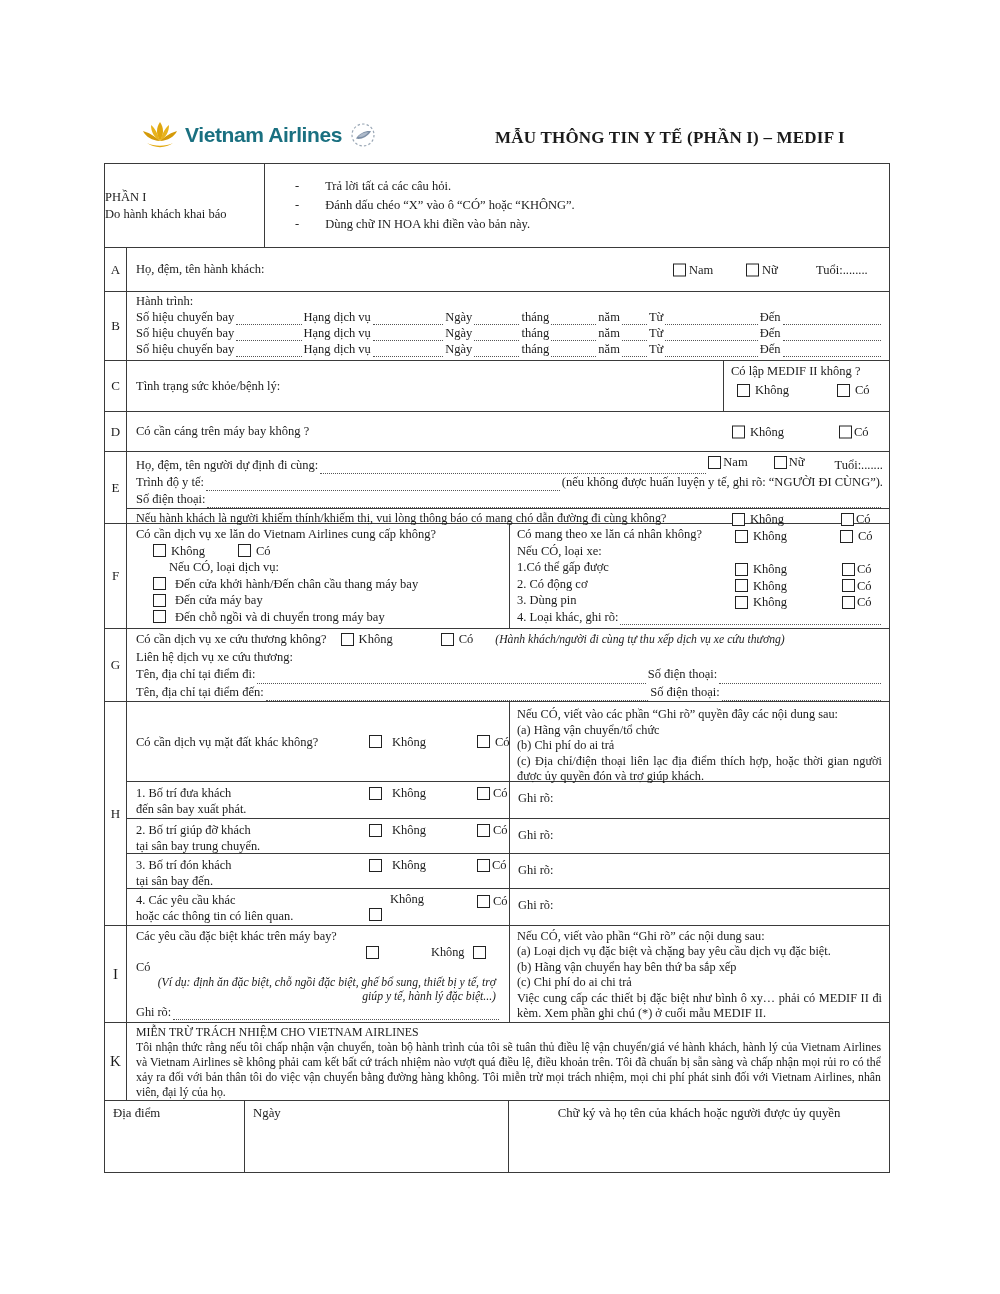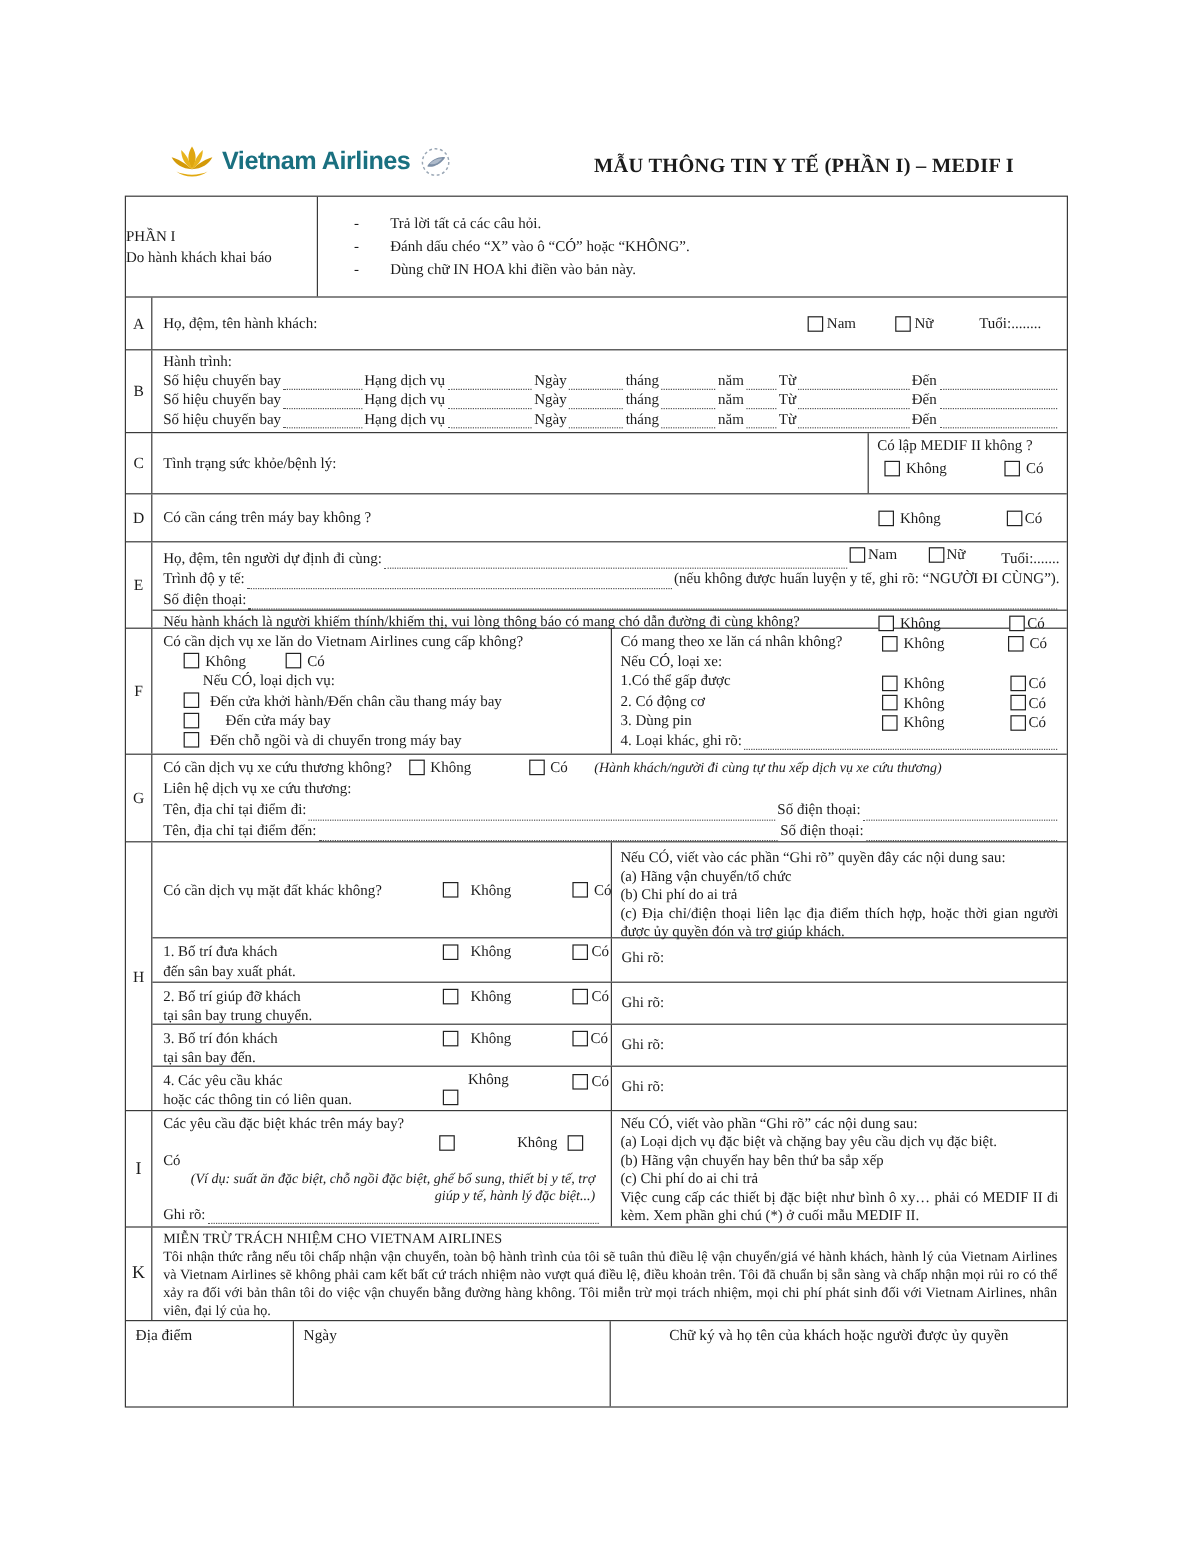--- a/index.html
+++ b/index.html
@@ -231,21 +231,21 @@
           <span class="cb" style="align-self:center;"></span>
           <span class="cbl">Không</span>
           <span class="cb" style="align-self:center;margin-left:33px;"></span>
           <span class="cbl">Có</span>
         </div>
         <div class="ln" style="line-height:16.5px;padding-left:42px;">Nếu CÓ, loại dịch vụ:</div>
         <div class="ln" style="line-height:16.5px;padding-left:26px;">
           <span class="cb" style="align-self:center;"></span>
           <span style="margin-left:9px;">Đến cửa khởi hành/Đến chân cầu thang máy bay</span>
         </div>
-        <div class="ln" style="line-height:16.5px;padding-left:26px;gap:13px;">
+        <div class="ln" style="line-height:16.5px;padding-left:26px;">
           <span class="cb" style="align-self:center;"></span>
           <span style="margin-left:9px;">Đến cửa máy bay</span>
         </div>
         <div class="ln" style="line-height:16.5px;padding-left:26px;">
           <span class="cb" style="align-self:center;"></span>
           <span style="margin-left:9px;">Đến chỗ ngồi và di chuyển trong máy bay</span>
         </div>
       </div>
       <div class="colR" style="padding-top:2px;">
         <div class="ln" style="line-height:16.5px;padding-left:7px;">
@@ -423,21 +423,21 @@
     <div class="lc" style="font-size:15px;">I</div>
     <div class="cc" style="display:flex;">
       <div class="colL" style="padding:3px 0 0 9px;font-size:12.3px;line-height:15.3px;">
         <div>Các yêu cầu đặc biệt khác trên máy bay?</div>
         <div style="height:16px;position:relative;">
           <span class="cb" style="position:absolute;left:230px;top:2px;"></span>
           <span style="position:absolute;left:295px;top:1px;">Không</span>
           <span class="cb" style="position:absolute;left:337px;top:2px;"></span>
         </div>
         <div>Có</div>
-        <div class="italic" style="width:360px;line-height:14.8px;">(Ví dụ: suất ăn đặc biệt, chỗ ngồi đặc biệt, ghế bổ sung, thiết bị y tế, trợ giúp y tế, hành lý đặc biệt...)</div>
+        <div class="italic" style="width:360px;line-height:14.8px;">(Ví dụ: định ăn đặc biệt, chỗ ngồi đặc biệt, ghế bổ sung, thiết bị y tế, trợ giúp y tế, hành lý đặc biệt...)</div>
         <div style="display:flex;align-items:baseline;padding-right:8px;">
           <span>Ghi rõ:</span>
           <span class="ld"></span>
         </div>
       </div>
       <div class="colR">
         <div class="note just" style="line-height:15.4px;padding-top:3px;">
           <div>Nếu CÓ, viết vào phần “Ghi rõ” các nội dung sau:</div>
           <div>(a) Loại dịch vụ đặc biệt và chặng bay yêu cầu dịch vụ đặc biệt.</div>
           <div>(b) Hãng vận chuyển hay bên thứ ba sắp xếp</div>

